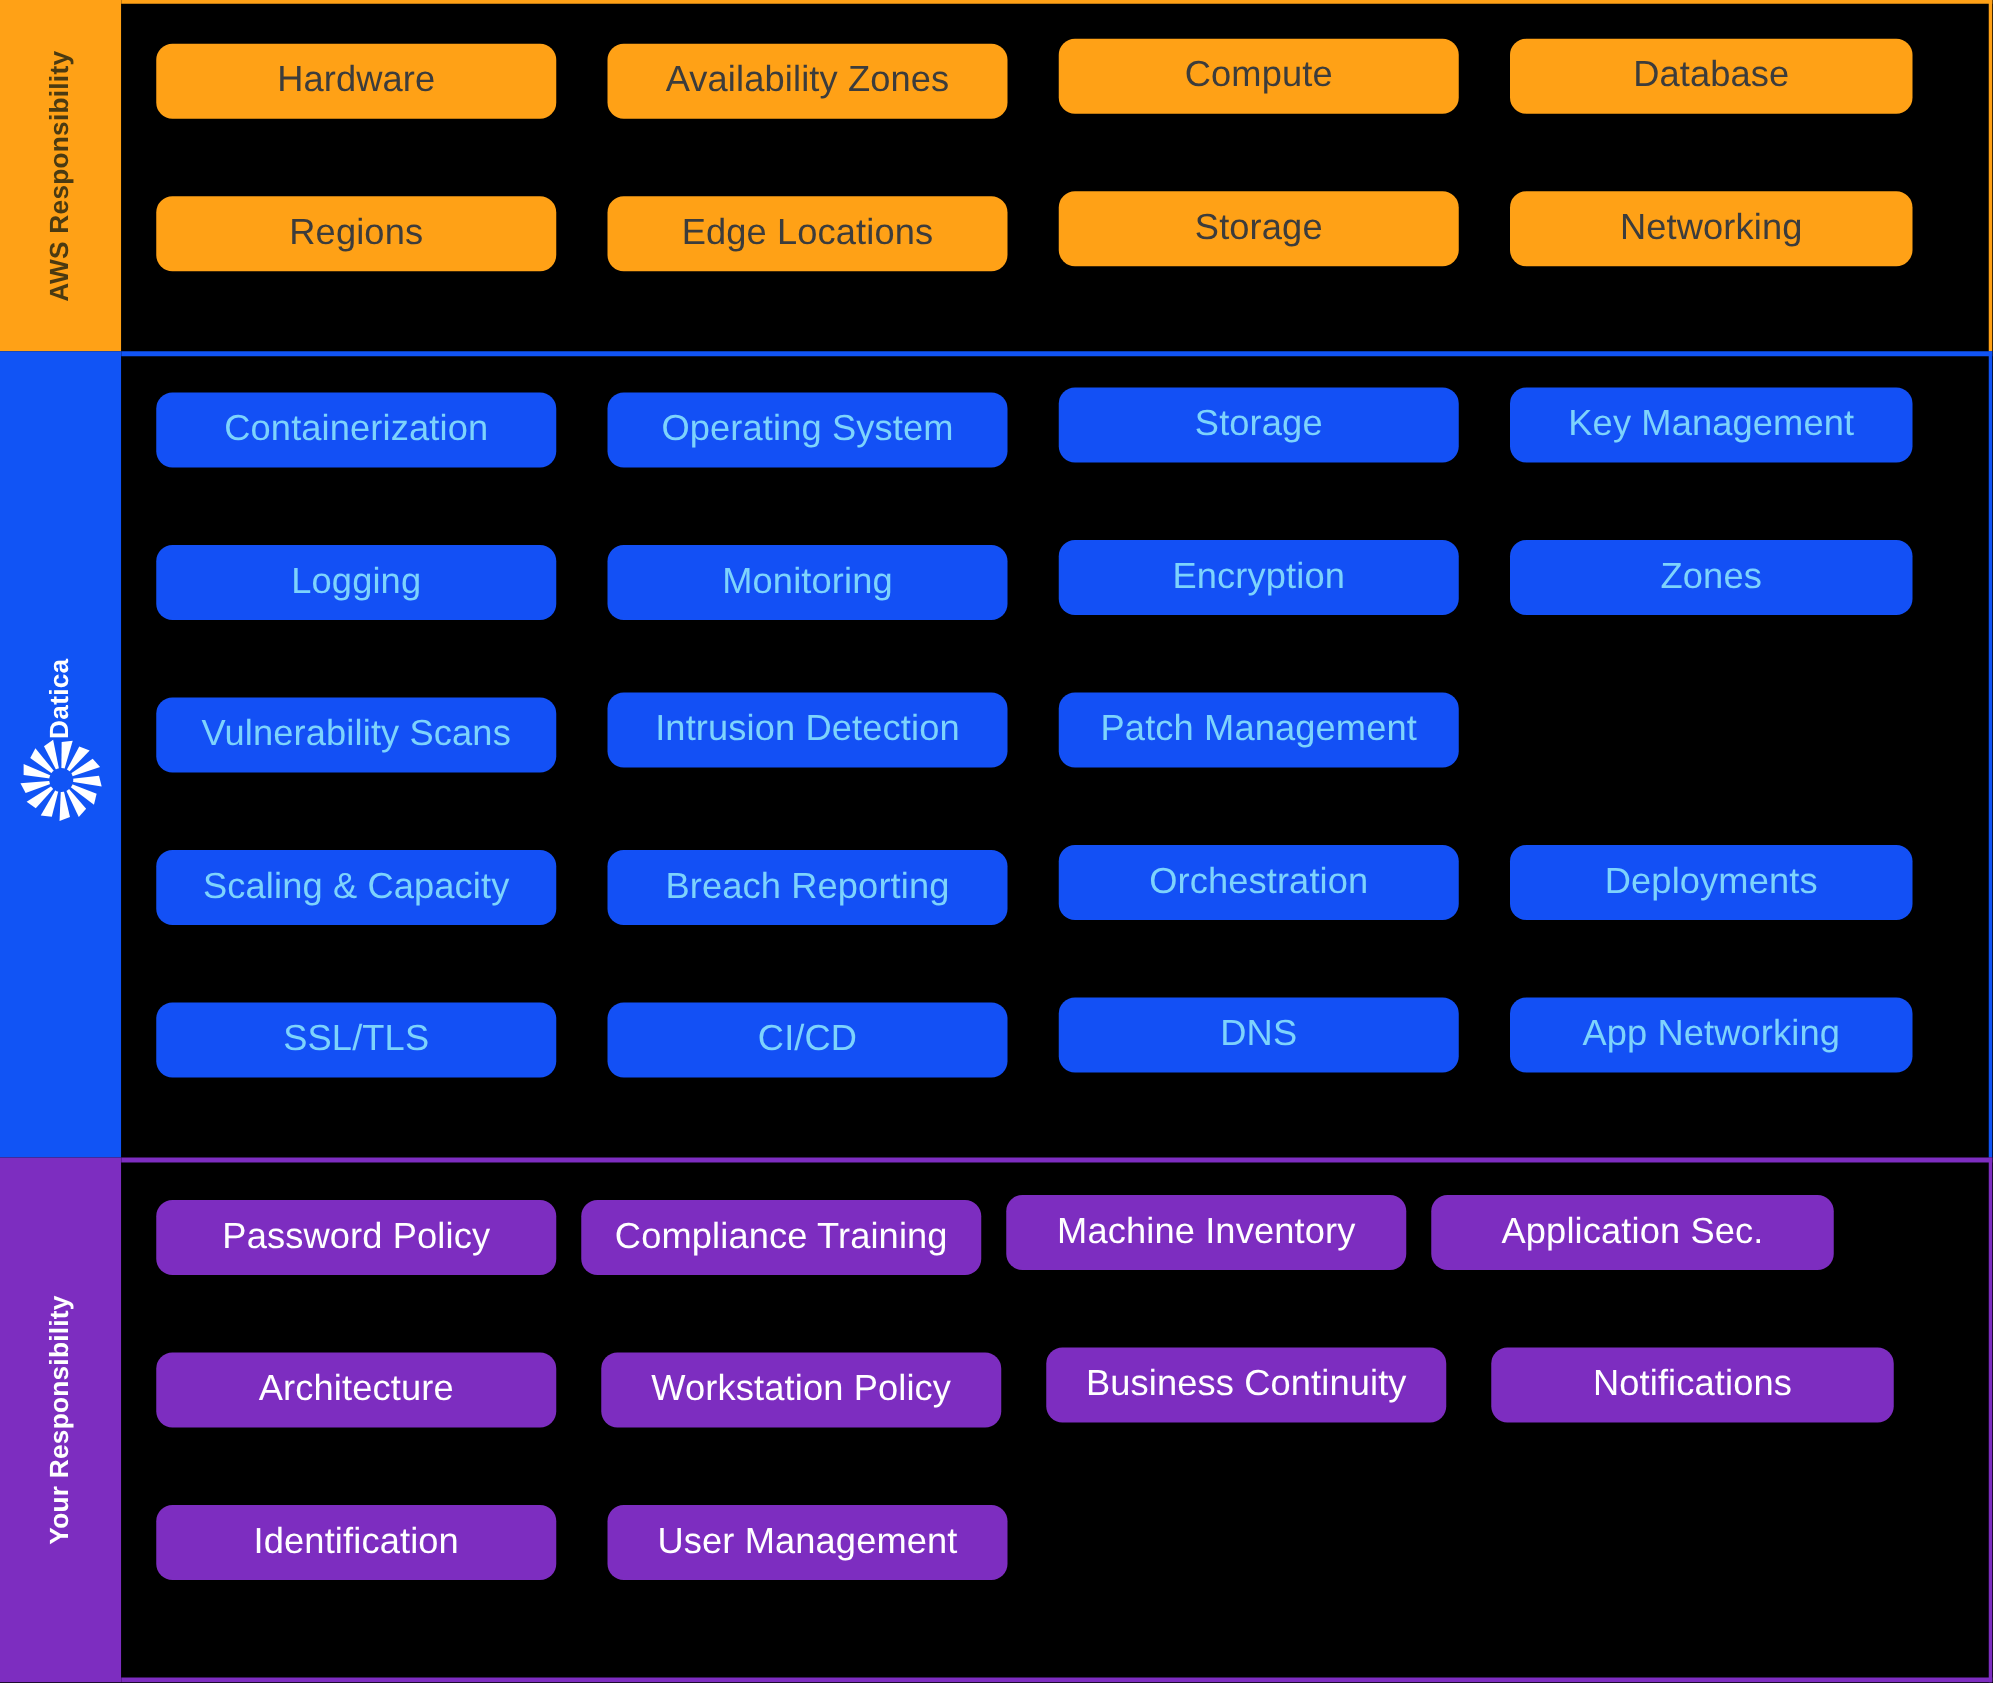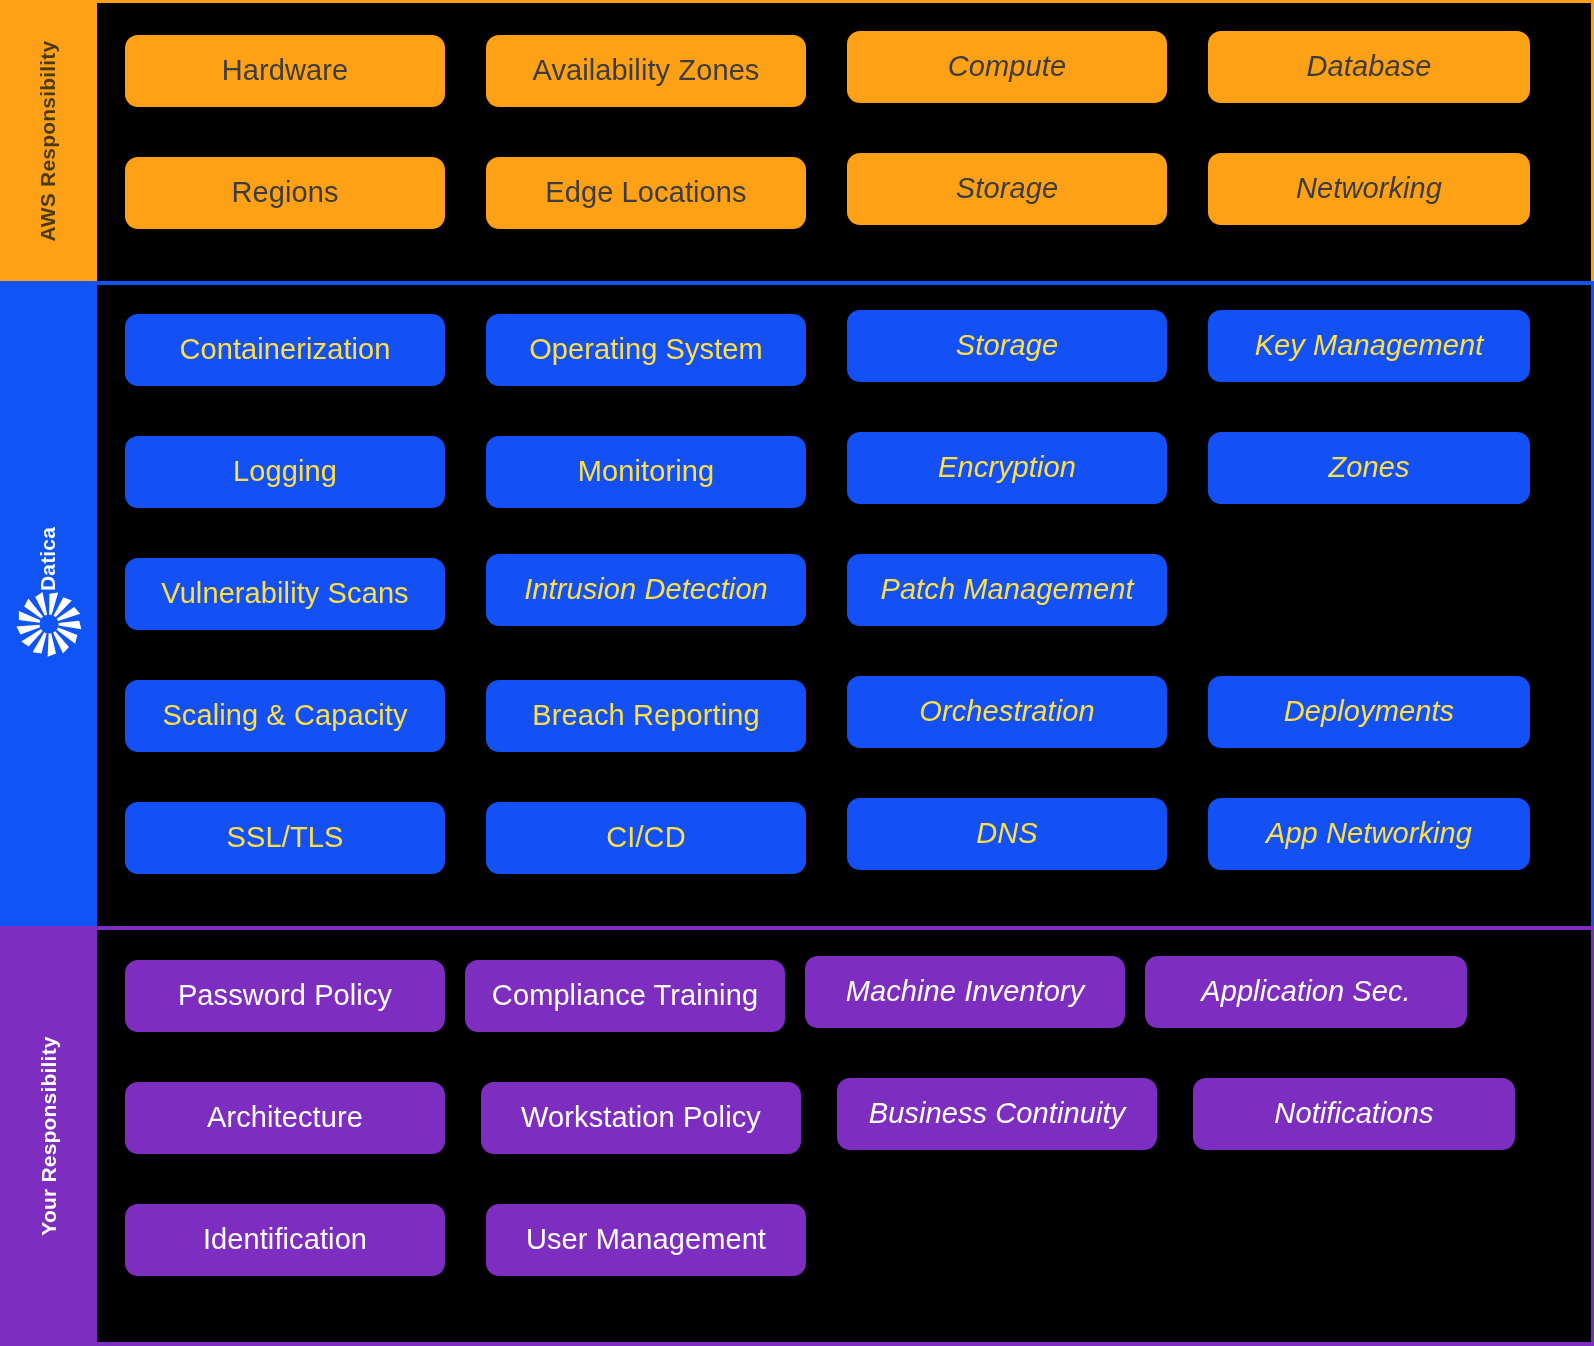--- a/index.html
+++ b/index.html
@@ -83,39 +83,39 @@
   .row {
     position: absolute;
     left: 0;
     width: 1440px;
     height: 84px;
     display: grid;
     grid-template-columns: 320px 320px 320px 322px;
     column-gap: 41px;
   }
   .card {
-    height: 72px;
+    height: 60px;
     border-radius: 13px;
     display: flex;
     align-items: center;
     justify-content: center;
     text-align: center;
     font-size: 29px;
     line-height: 1.1;
     padding: 0 24px;
     letter-spacing: 0.1px;
   }
   .card.empty { background: transparent; }
 
   .card-aws    { background: #FFA116; color: #3c3c3c; }
-  .card-datica { background: #1350F5; color: #fde047; }
+  .card-datica { background: #1350F5; color: #7dd3fc; }
   .card-yours  { background: #7D2DC0; color: #ffffff; }
 
   
-  .row .c3, .row .c4 { position: relative; top: -4px; font-style: italic; }
+  .row .c3, .row .c4 { position: relative; top: -4px; }
 </style>
 </head>
 <body>
 
 <div class="board">
 
   <div class="section section-aws">
     <div class="rail rail-aws">
       <span class="rail-label">AWS Responsibility</span>
     </div>

